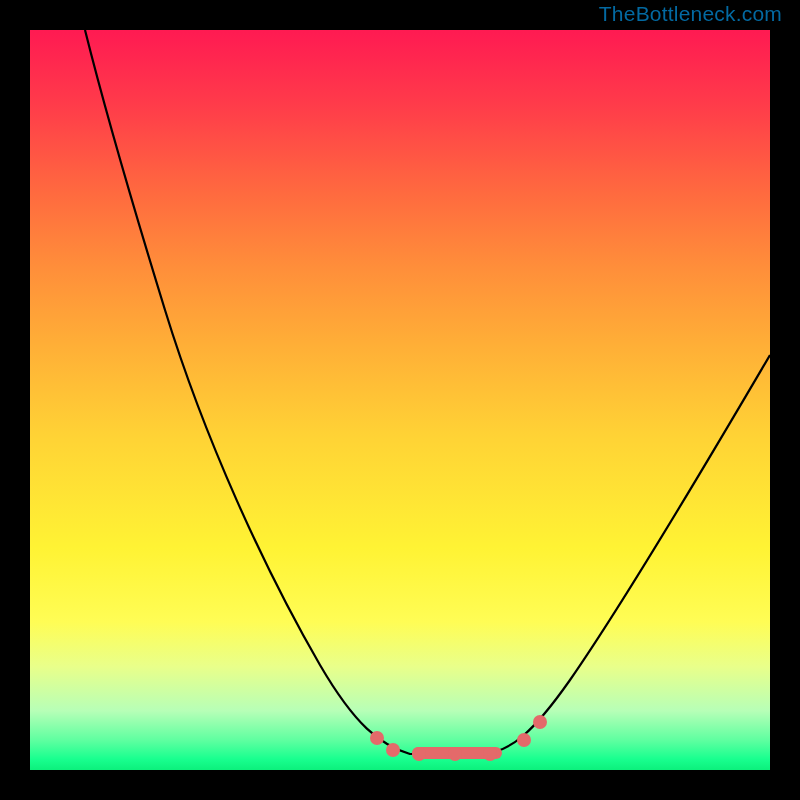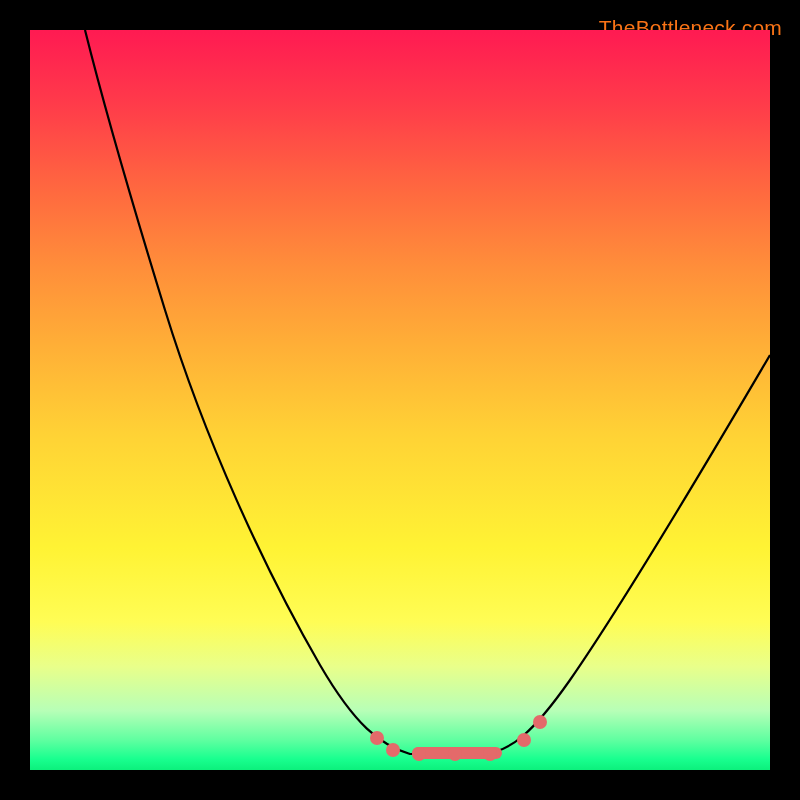--- a/index.html
+++ b/index.html
@@ -41,24 +41,24 @@
       #fffd55 80%,
       #e9ff8a 86%,
       #b7ffb7 92%,
       #5effa0 96%,
       #19ff8f 98.5%,
       #0cf07c 100%
     );
   }
   .watermark {
     position: absolute;
-    top: 16px;
+    top: 2px;
     right: 18px;
     font: 21px Arial, Helvetica, sans-serif;
-    color: #f97316;
+    color: #0369a1;
     letter-spacing: 0.2px;
     user-select: none;
   }
   svg.curve {
     position: absolute;
     inset: 0;
   }
 </style>
 </head>
 <body>

